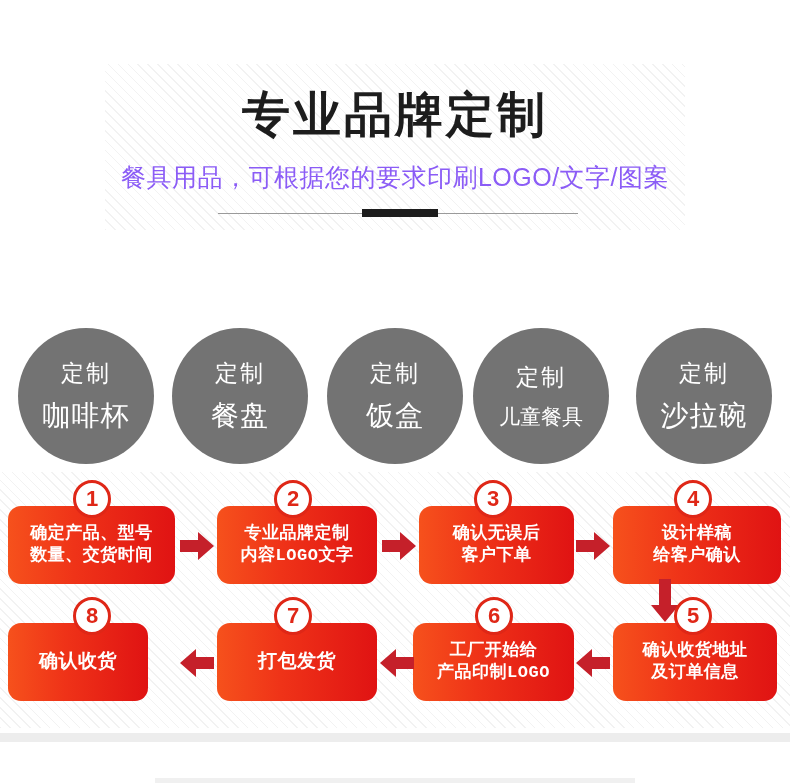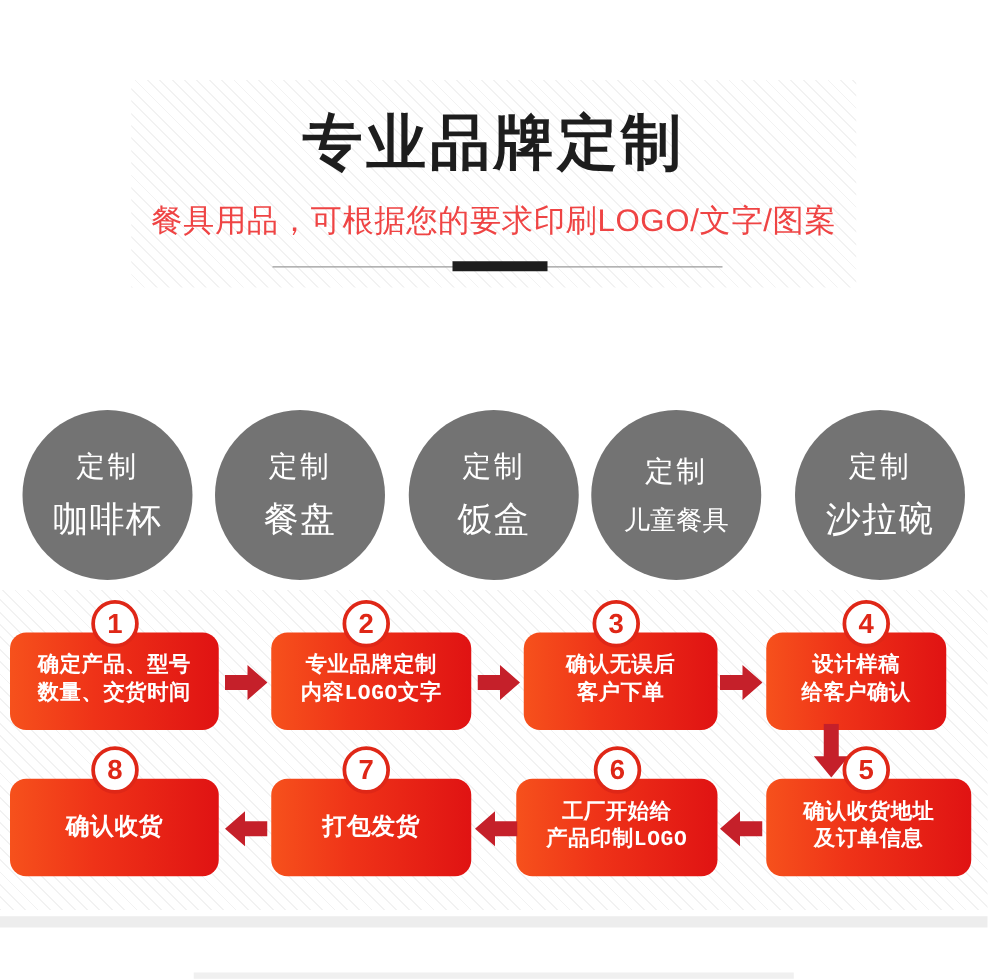--- a/index.html
+++ b/index.html
@@ -55,21 +55,21 @@
     font-size: 48px;
     font-weight: bold;
     letter-spacing: 3px;
     color: #1d1d1d;
     line-height: 1;
   }
   .header-subtitle {
     margin: 0;
     padding-top: 26px;
     font-size: 25px;
-    color: #ef4444;
+    color: #8b5cf6;
     letter-spacing: 0.5px;
     line-height: 1;
   }
   .header-divider {
     position: absolute;
     left: 218px;
     top: 213px;
     width: 360px;
     height: 1px;
     background: #9a9a9a;
@@ -154,23 +154,23 @@
     letter-spacing: 0.5px;
     white-space: nowrap;
     font-family: Liberation Mono, monospace;
   }
   .step-line.single { font-size: 19px; line-height: 24px; }
 
   
   #step-1 { left: 8px;   width: 167px; }
   #step-2 { left: 217px; width: 160px; }
   #step-3 { left: 419px; width: 155px; }
-  #step-4 { left: 613px; width: 144px; }
-  
-  #step-8 { left: 8px;   width: 167px; }
+  #step-4 { left: 613px; width: 168px; }
+  
+  #step-8 { left: 8px;   width: 140px; }
   #step-7 { left: 217px; width: 160px; }
   #step-6 { left: 413px; width: 161px; }
   #step-5 { left: 613px; width: 164px; }
 
   
   .badge {
     position: absolute;
     width: 38px;
     height: 38px;
     border-radius: 50%;

